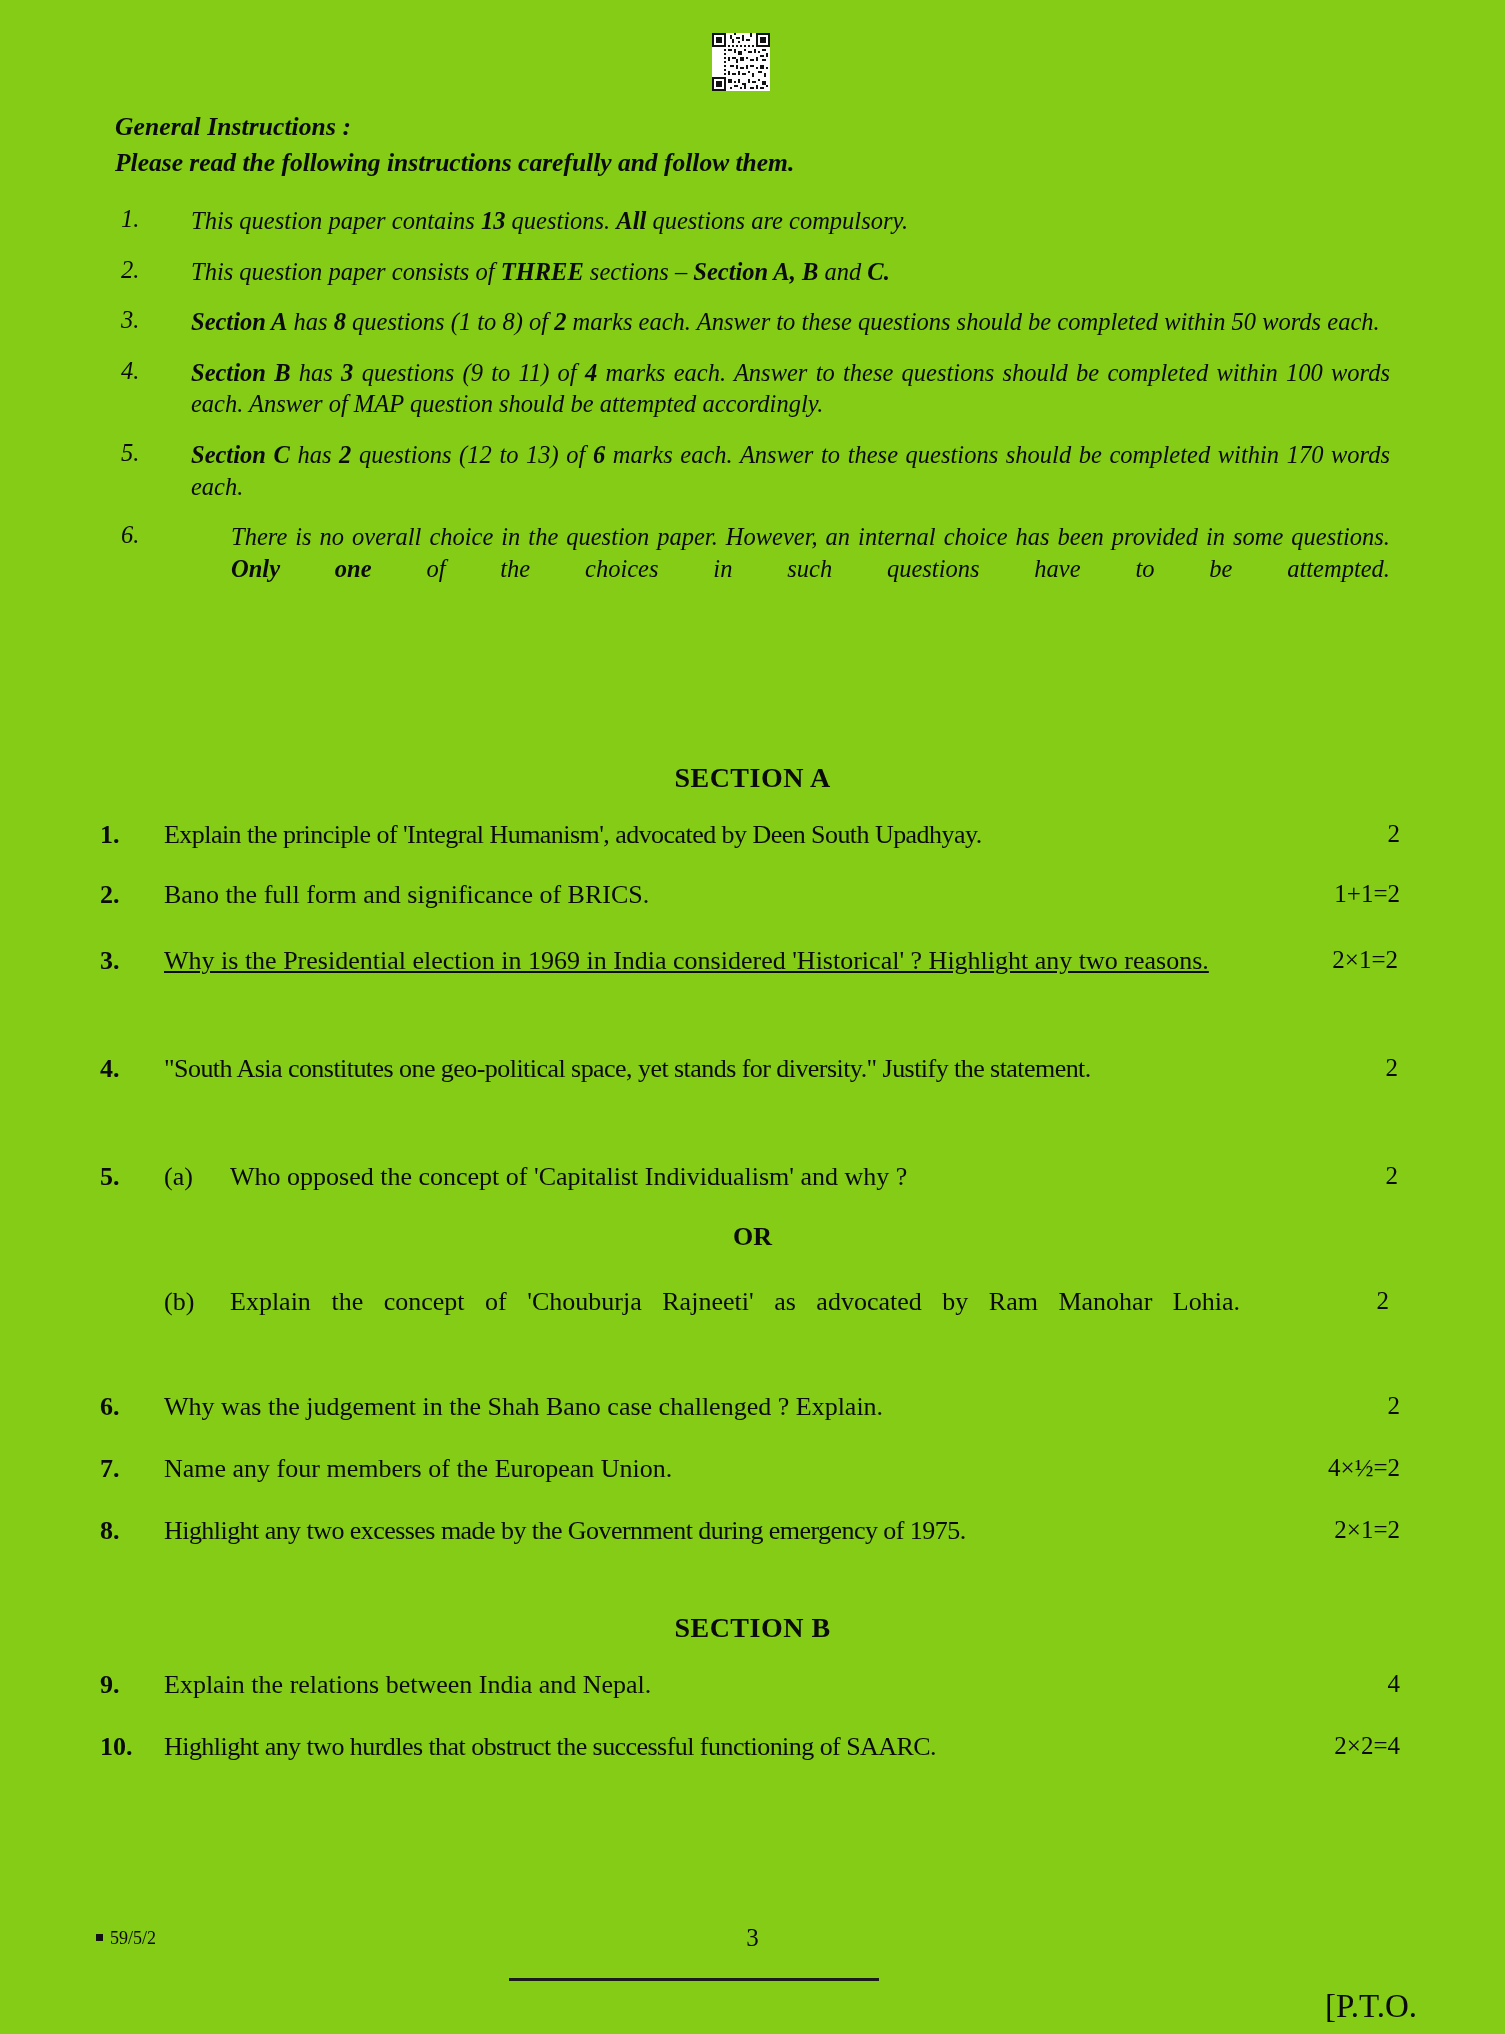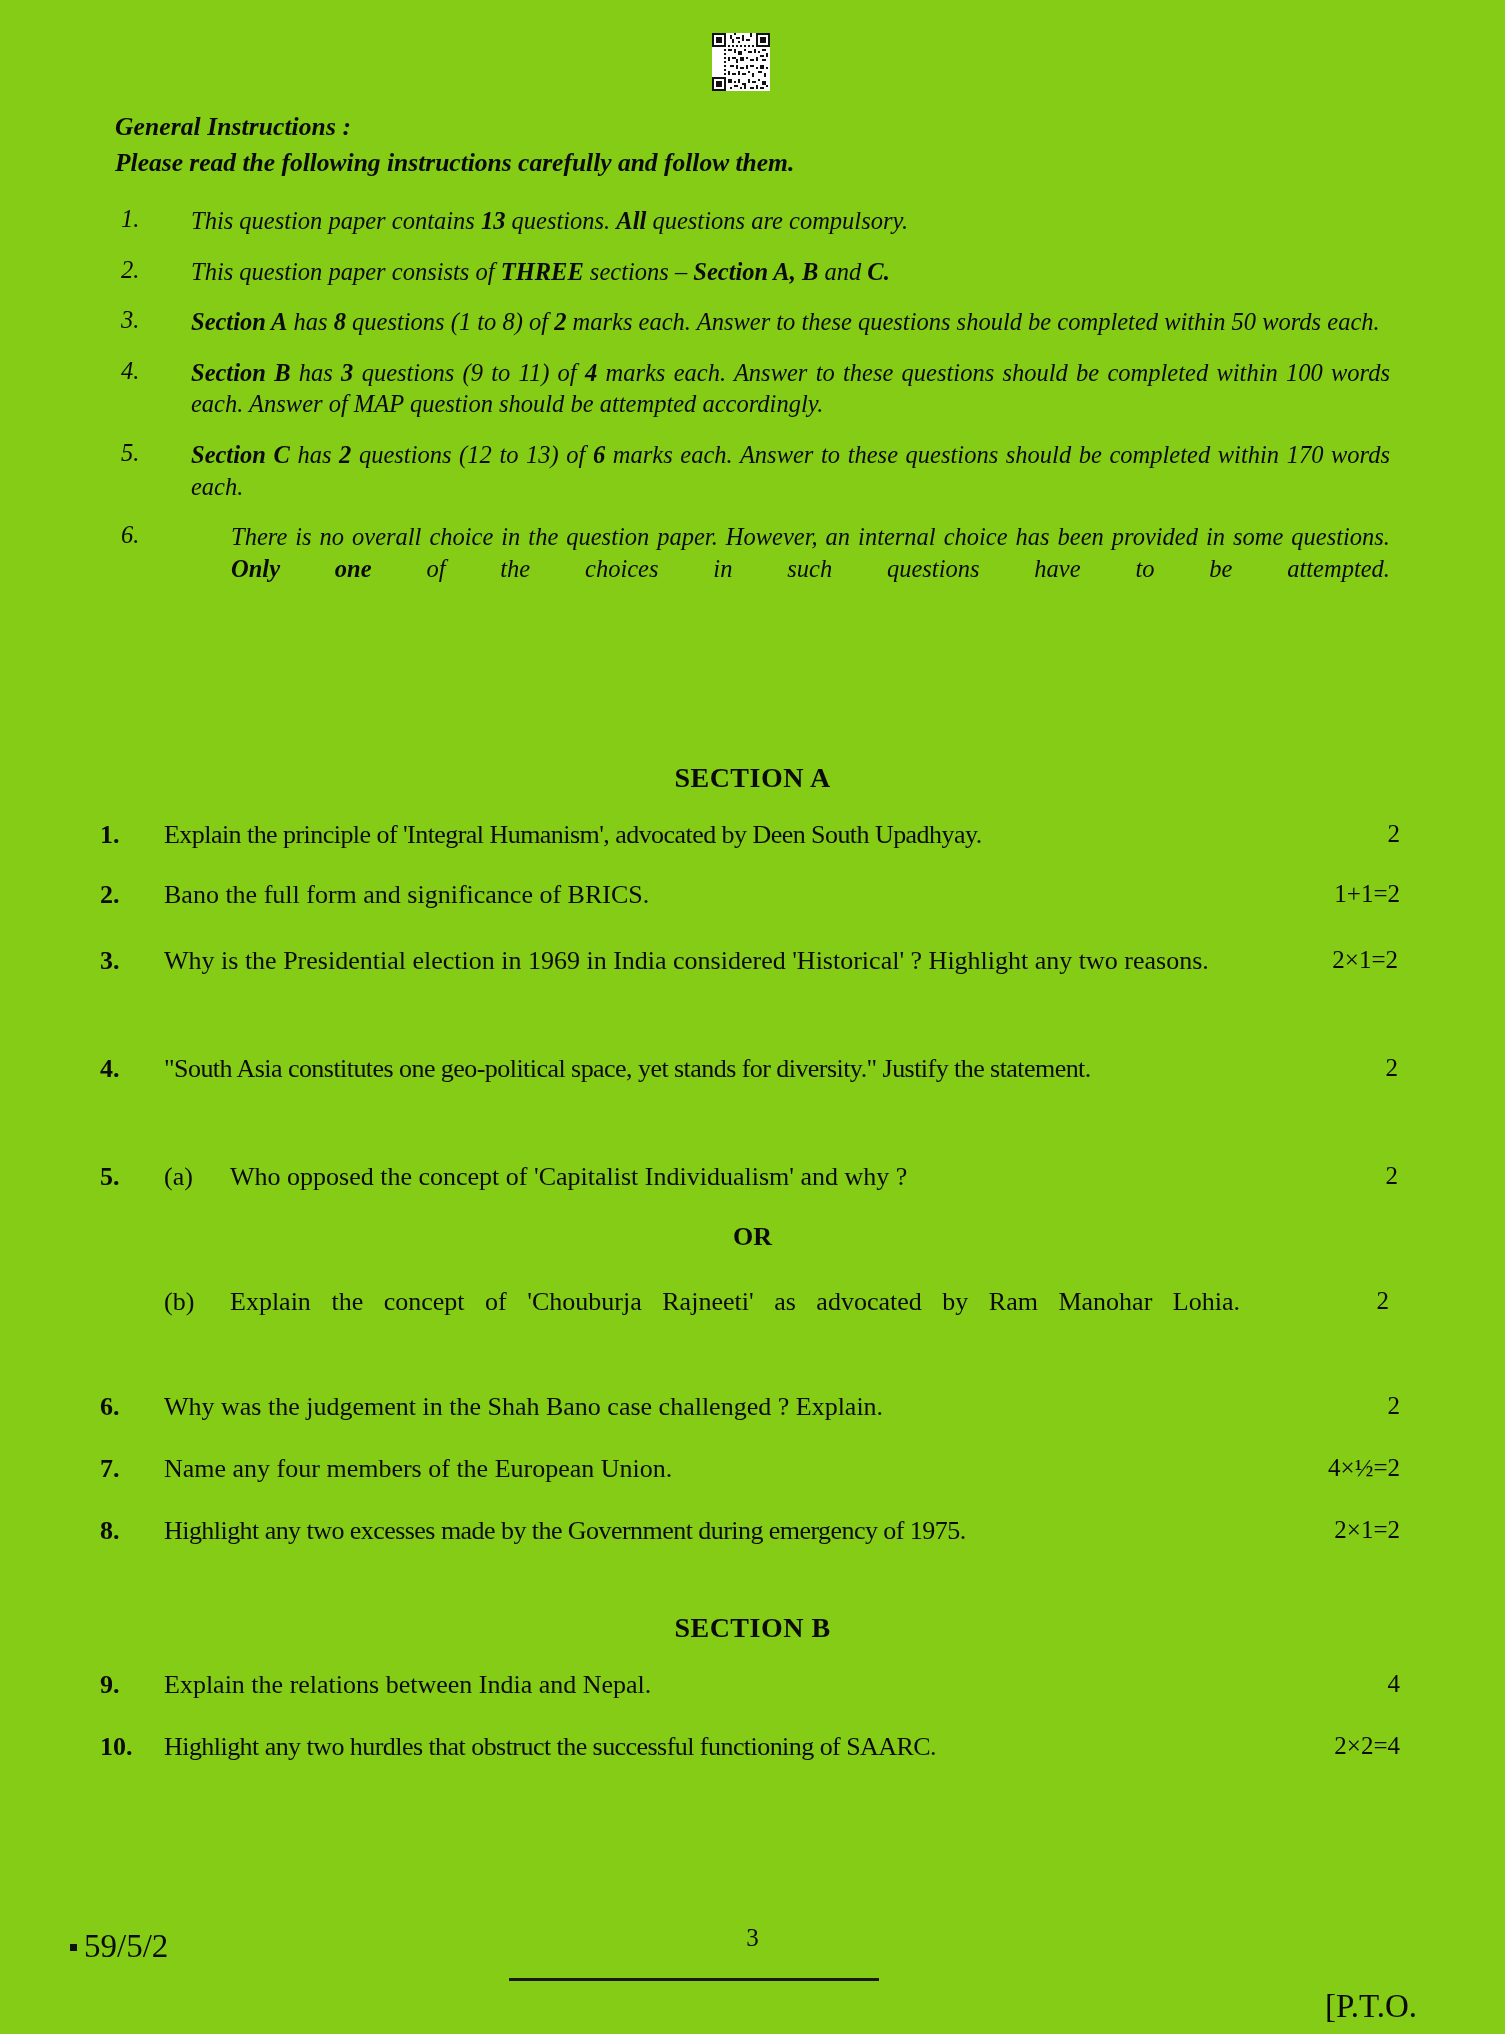--- a/index.html
+++ b/index.html
@@ -141,23 +141,23 @@
     position: absolute;
     left: 0; width: 1505px;
     text-align: center;
     font-weight: bold;
     font-size: 26px;
   }
 
   
   .footer-left {
     position: absolute;
-    left: 70px;
+    left: 96px;
     top: 1928px;
-    font-size: 33px;
+    font-size: 18px;
   }
   .footer-bullet {
     display: inline-block;
     width: 7px; height: 7px;
     background: #111;
     vertical-align: middle;
     margin-right: 7px;
     margin-bottom: 4px;
   }
   .footer-center {
@@ -333,21 +333,21 @@
   </div>
 
   <div class="q" style="top:878px;">
     <div class="q-num">2.</div>
     <div class="q-text">Bano the full form and significance of BRICS.</div>
     <div class="q-marks">1+1=2</div>
   </div>
 
   <div class="q" style="top:944px;">
     <div class="q-num">3.</div>
-    <div class="q-text" style="width:1085px;flex:0 0 1085px;">Why is the Presidential election in 1969 in India considered 'Historical' ? Highlight any two reasons.</div>
+    <div class="q-text" style="width:1085px;flex:0 0 1085px;text-decoration:underline;">Why is the Presidential election in 1969 in India considered 'Historical' ? Highlight any two reasons.</div>
     <div class="q-marks top-align">2×1=2</div>
   </div>
 
   <div class="q" style="top:1052px;">
     <div class="q-num">4.</div>
     <div class="q-text squeeze" style="width:1085px;flex:0 0 1085px;">"South Asia constitutes one geo-political space, yet stands for diversity." Justify the statement.</div>
     <div class="q-marks top-align">2</div>
   </div>
 
   <div class="q" style="top:1160px;">

